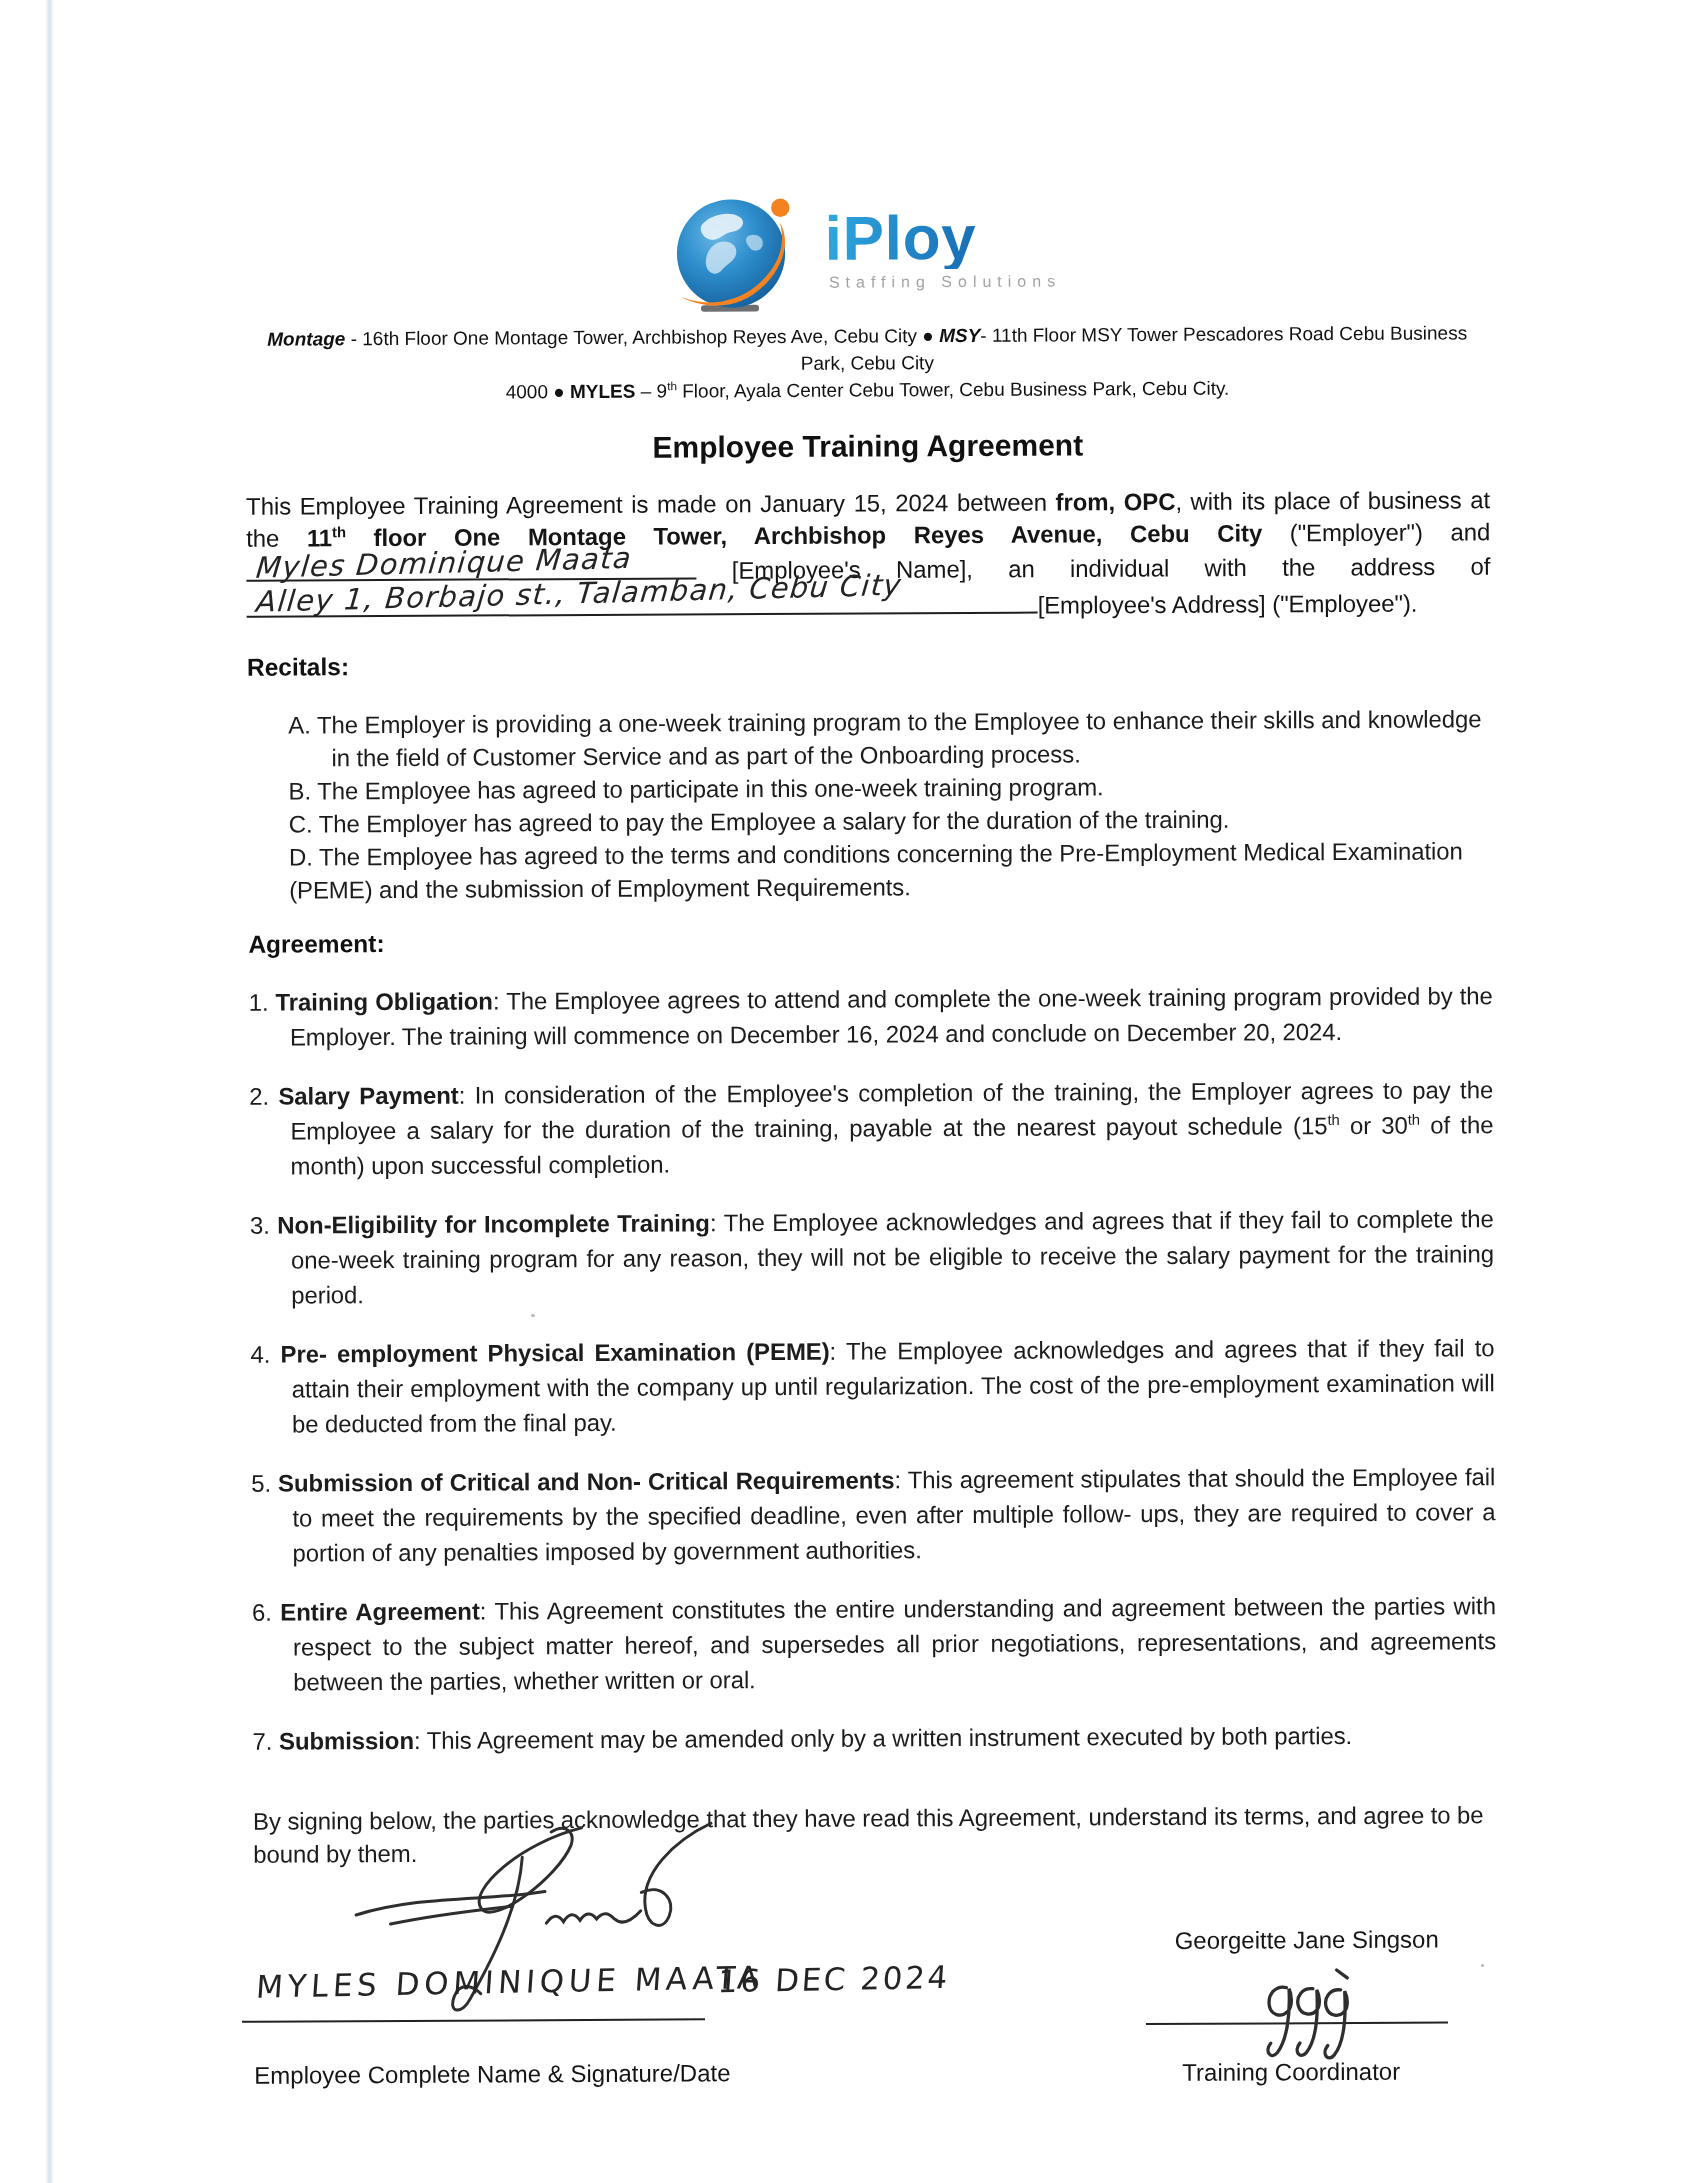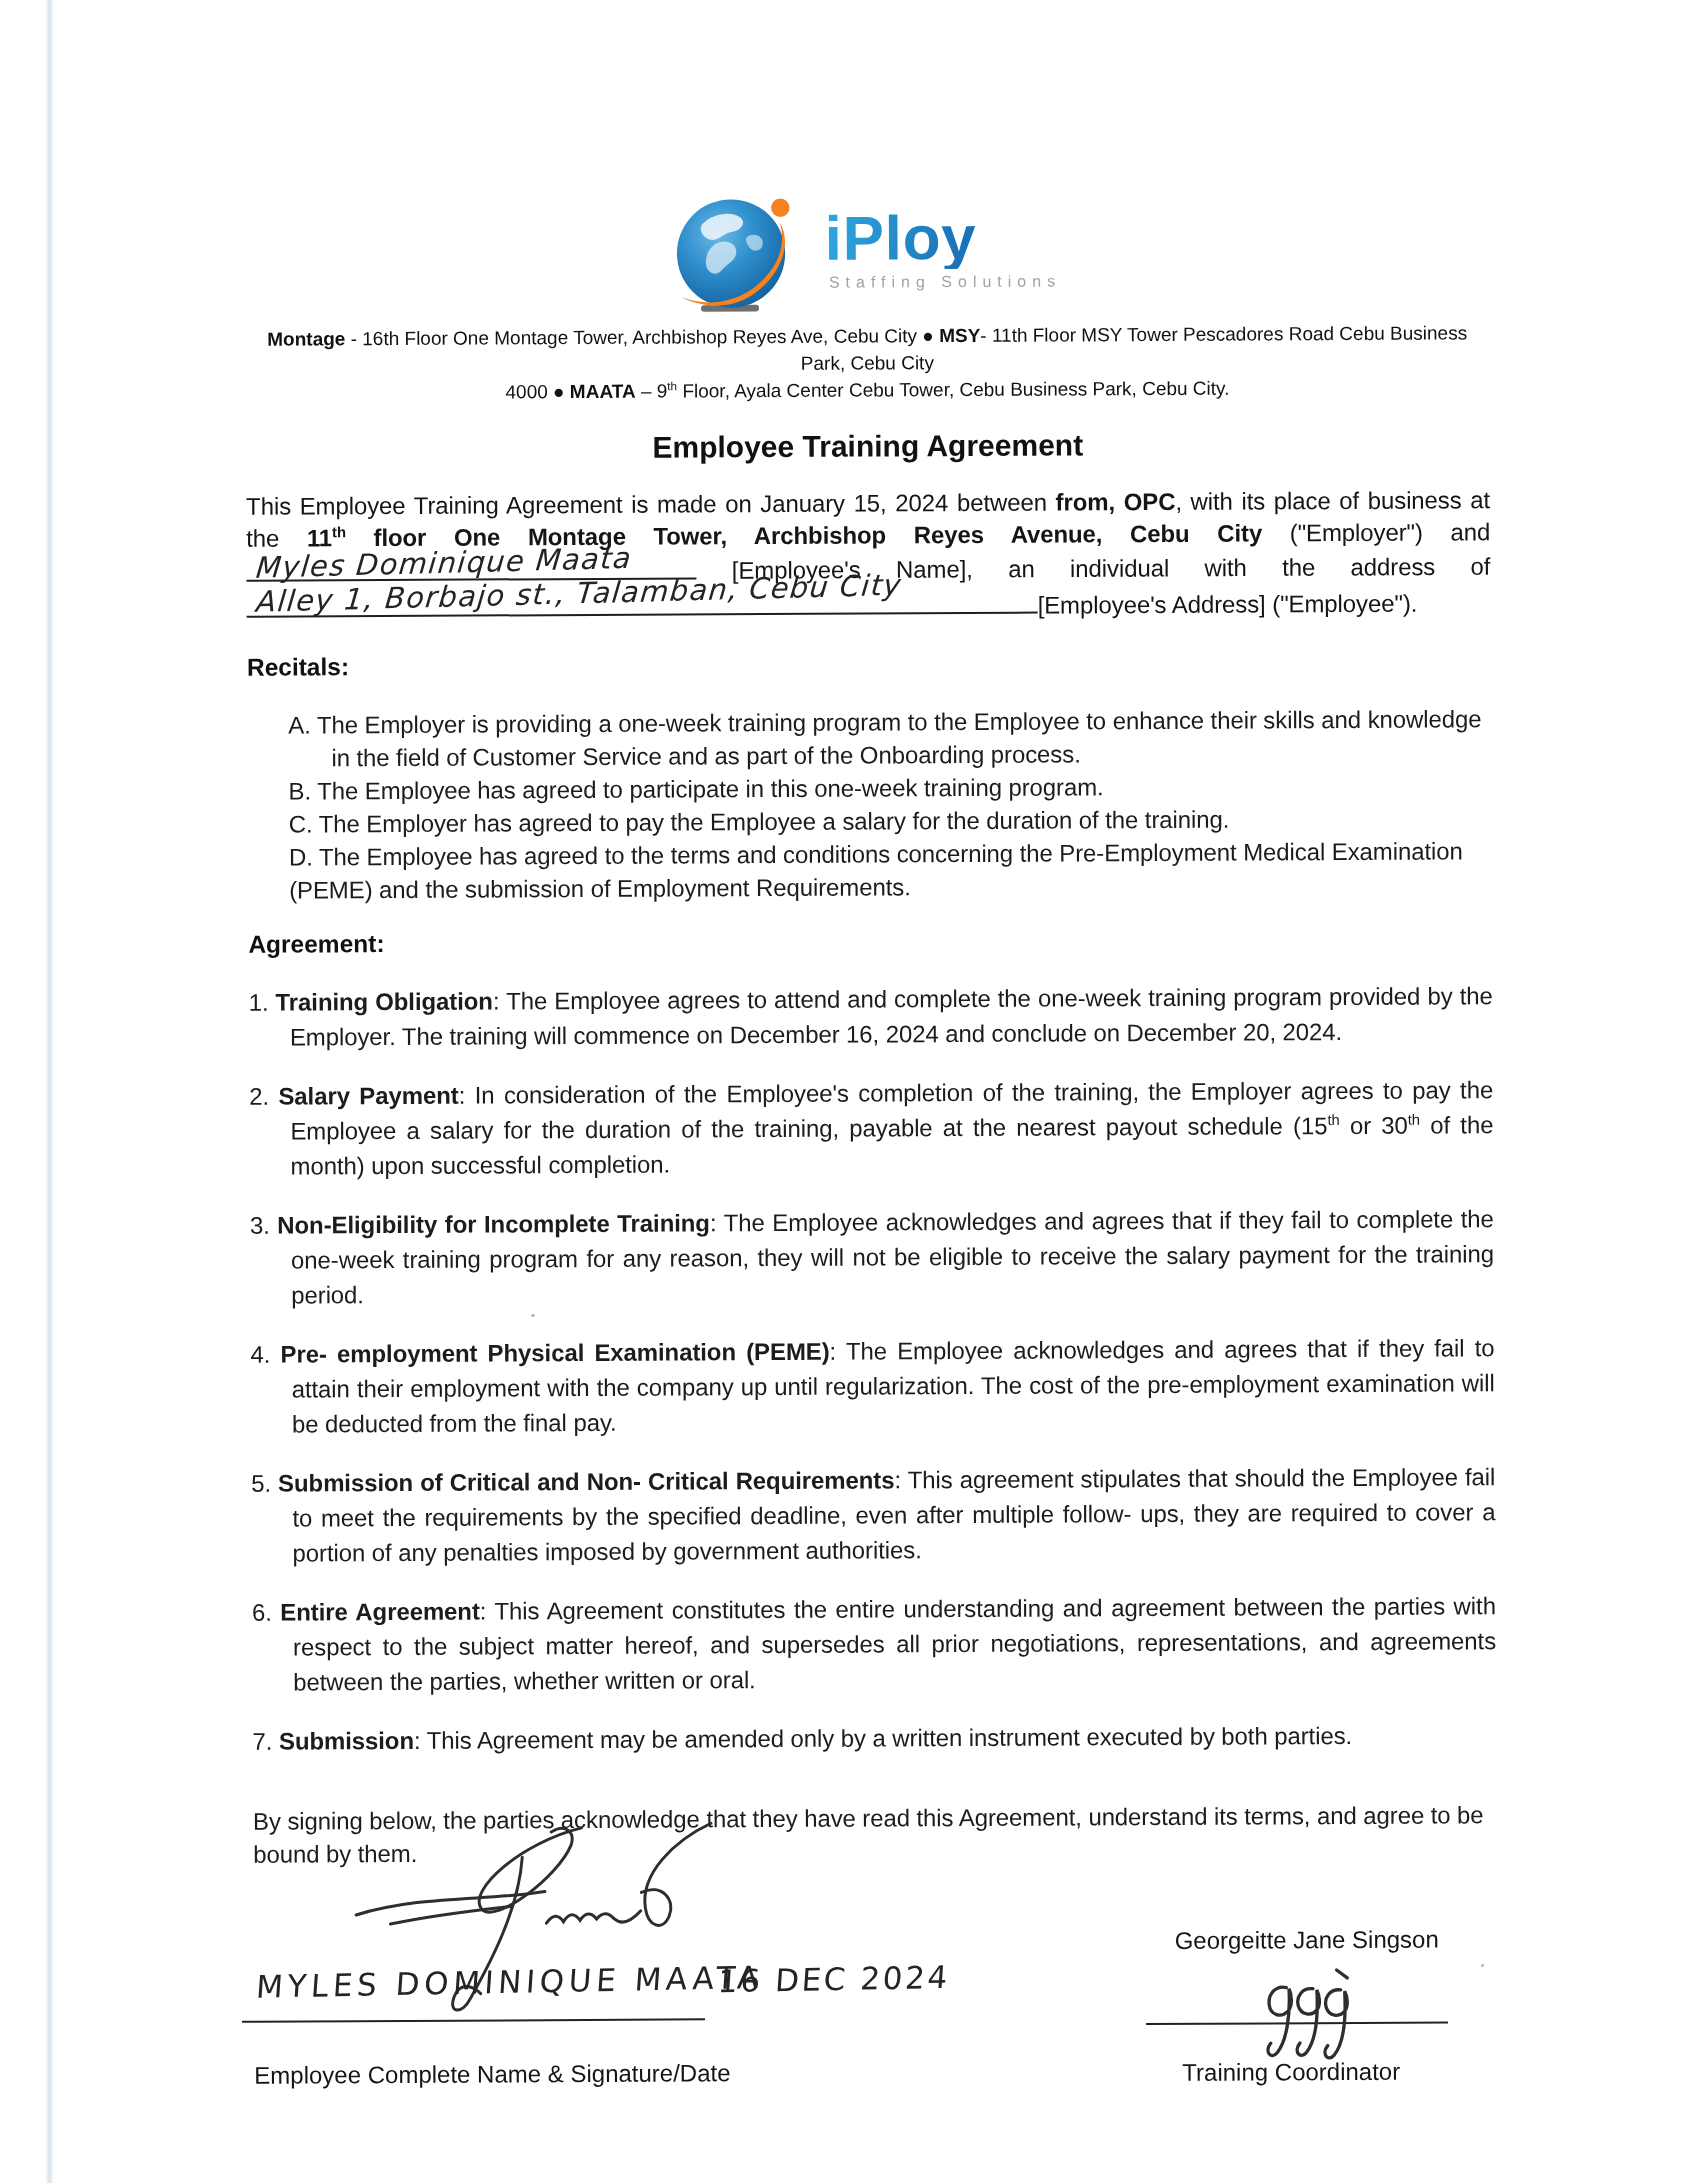--- a/index.html
+++ b/index.html
@@ -21,21 +21,21 @@
   .brand-block { display:flex; flex-direction:column; }
   .brand-name {
     font-size:62px; font-weight:bold; letter-spacing:0.7px; line-height:1;
     background:linear-gradient(100deg,#2fa9e0 0%, #1b75bb 55%, #14578f 100%);
     -webkit-background-clip:text; background-clip:text; color:transparent;
   }
   .brand-tagline { margin-top:4px; padding-left:4px; font-size:16px; letter-spacing:6px; color:#a3a3a3; }
 
   
   .addr { margin-top:6.6px; text-align:center; font-size:19px; line-height:27px; color:#111; }
-  .bi { font-weight:bold; }
+  .bi { font-weight:bold; font-style:italic; }
   .b  { font-weight:bold; }
   sup.s { font-size:0.62em; vertical-align:super; line-height:0; }
 
   
   .title { margin-top:26.5px; text-align:center; font-size:30px; font-weight:bold; color:#111; }
 
   
   .intro { margin-top:24px; font-size:24px; letter-spacing:-0.1px; color:#151515; }
   .iline { line-height:32px; text-align:justify; }
   .jlast { text-align-last:justify; }
@@ -105,21 +105,21 @@
           <circle cx="163" cy="36" r="14" fill="#f58220"></circle>
         </svg>
         <div class="brand-block">
           <div class="brand-name">iPloy</div>
           <div class="brand-tagline">Staffing Solutions</div>
         </div>
       </div>
 
       <div class="addr">
         <div><span class="bi">Montage</span><span> - 16th Floor One Montage Tower, Archbishop Reyes Ave, Cebu City ● </span><span class="bi">MSY</span><span>- 11th Floor MSY Tower Pescadores Road Cebu Business Park, Cebu City</span></div>
-        <div><span>4000 ● </span><span class="b">MAATA</span><span> – 9</span><sup class="s">th</sup><span> Floor, Ayala Center Cebu Tower, Cebu Business Park, Cebu City.</span></div>
+        <div><span>4000 ● </span><span class="b">MYLES</span><span> – 9</span><sup class="s">th</sup><span> Floor, Ayala Center Cebu Tower, Cebu Business Park, Cebu City.</span></div>
       </div>
 
       <div class="title">Employee Training Agreement</div>
 
       <div class="intro">
         <div class="iline jlast"><span>This Employee Training Agreement is made on January 15, 2024 between </span><span class="b">from, OPC</span><span>, with its place of business at</span></div>
         <div class="iline jlast"><span>the </span><span class="b">11</span><sup class="s b">th</sup><span class="b"> floor One Montage Tower, Archbishop Reyes Avenue, Cebu City</span><span> ("Employer") and</span></div>
         <div class="iline jlast" style="line-height:34px;"><span class="field field-name"><span class="script">Myles Dominique Maata</span></span> <span>[Employee's Name], an individual with the address of</span></div>
         <div class="iline" style="line-height:37px;"><span class="field field-addr"><span class="script">Alley 1, Borbajo st., Talamban, Cebu City</span></span><span>[Employee's Address] ("Employee").</span></div>
       </div>

